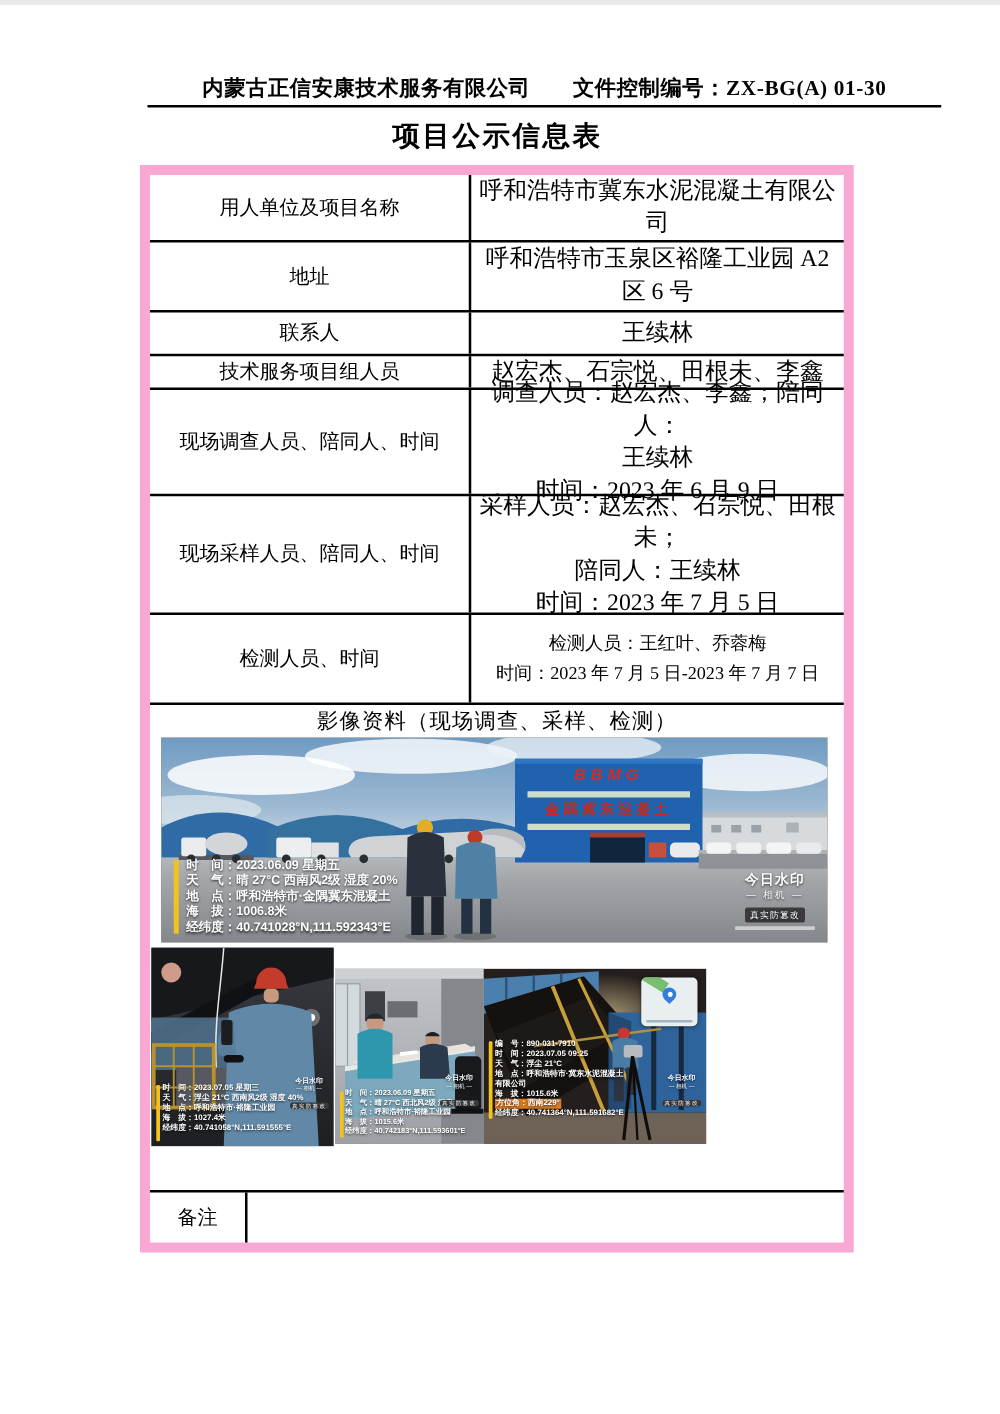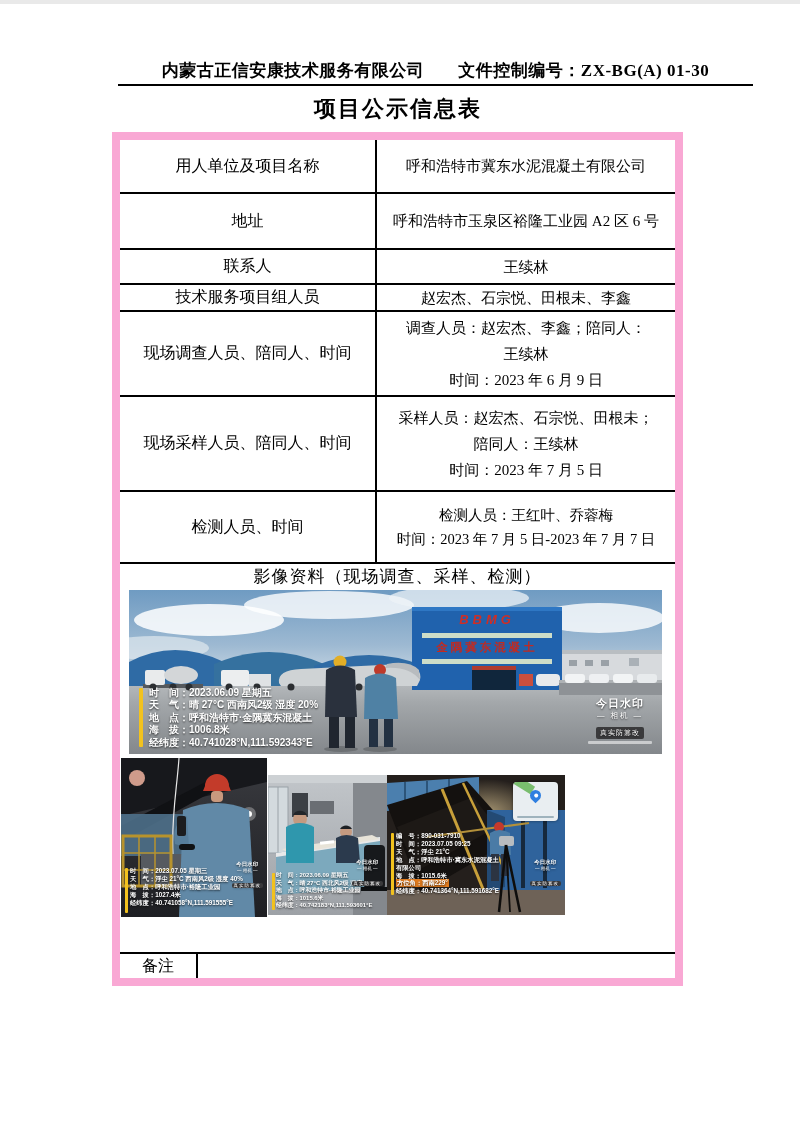--- a/index.html
+++ b/index.html
@@ -28,24 +28,24 @@
   .t-row { display:flex; border-bottom:2px solid #000; }
   .t-row:last-child { border-bottom:none; }
   .c-label {
     width:257px; border-right:2px solid #000; display:flex;
     align-items:center; justify-content:center; text-align:center;
     font-size:16px; padding:2px 6px;
   }
   .c-value {
     flex:1; display:flex; flex-direction:column;
     align-items:center; justify-content:center; text-align:center;
-    font-size:15px; line-height:26px; padding:2px 4px;
+    font-size:19px; line-height:26px; padding:2px 4px;
   }
   .h54{height:54px}.h56{height:56px}.h35{height:35px}.h27{height:27px}
-  .h85{height:85px}.h95{height:95px}.h72{height:72px}.h390{height:390px}.h30{height:24px}
+  .h85{height:85px}.h95{height:95px}.h72{height:72px}.h390{height:390px}.h30{height:40px}
   .c-value.small { font-size:14.5px; line-height:24px; }
   
   .media-cell { position:relative; width:100%; height:100%;padding-left:27px; }
   .media-title { position:absolute; left:0; top:1px; width:100%; text-align:center; font-size:17px; letter-spacing:1px; }
   .photo { position:absolute; overflow:hidden; background:#777; }
   .photo svg { position:absolute; left:0; top:0; }
   .ph-main   { left:9px;   top:26px;  width:533px; height:164px; }
   .ph-survey { left:1px;   top:194px; width:146px; height:159px; }
   .ph-office { left:148px; top:211px; width:119px; height:140px; }
   .ph-sample { left:267px; top:211px; width:178px; height:140px; }

